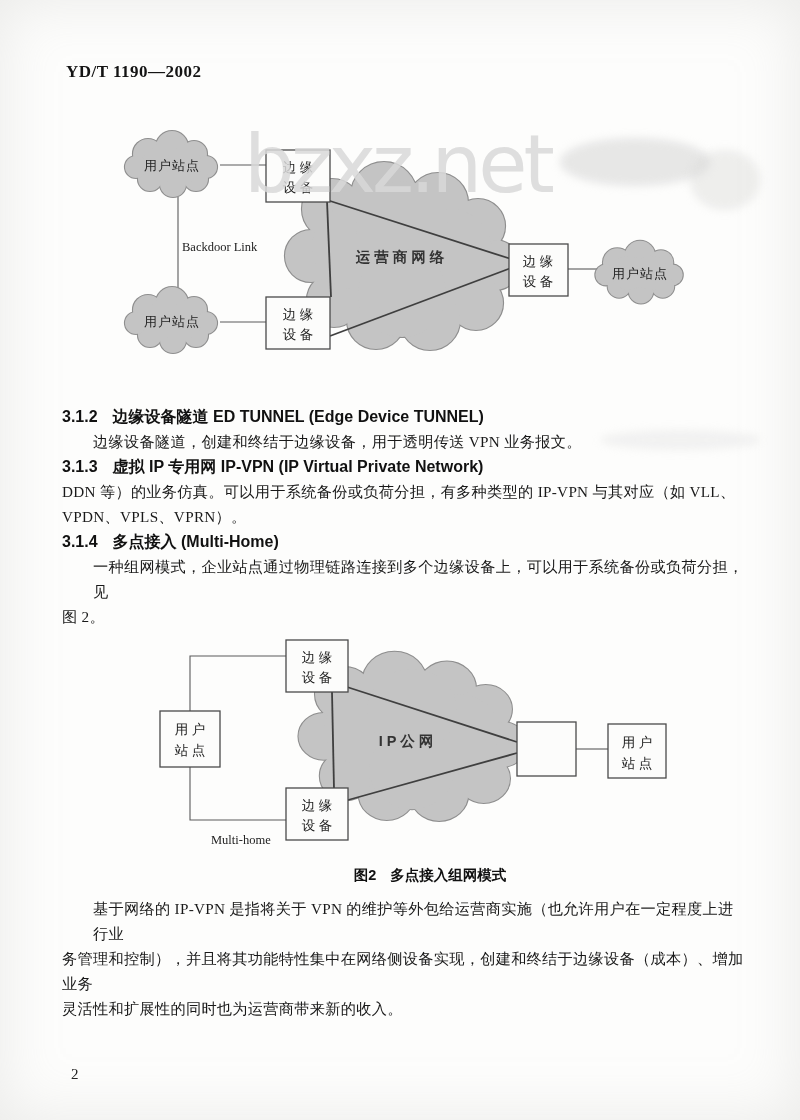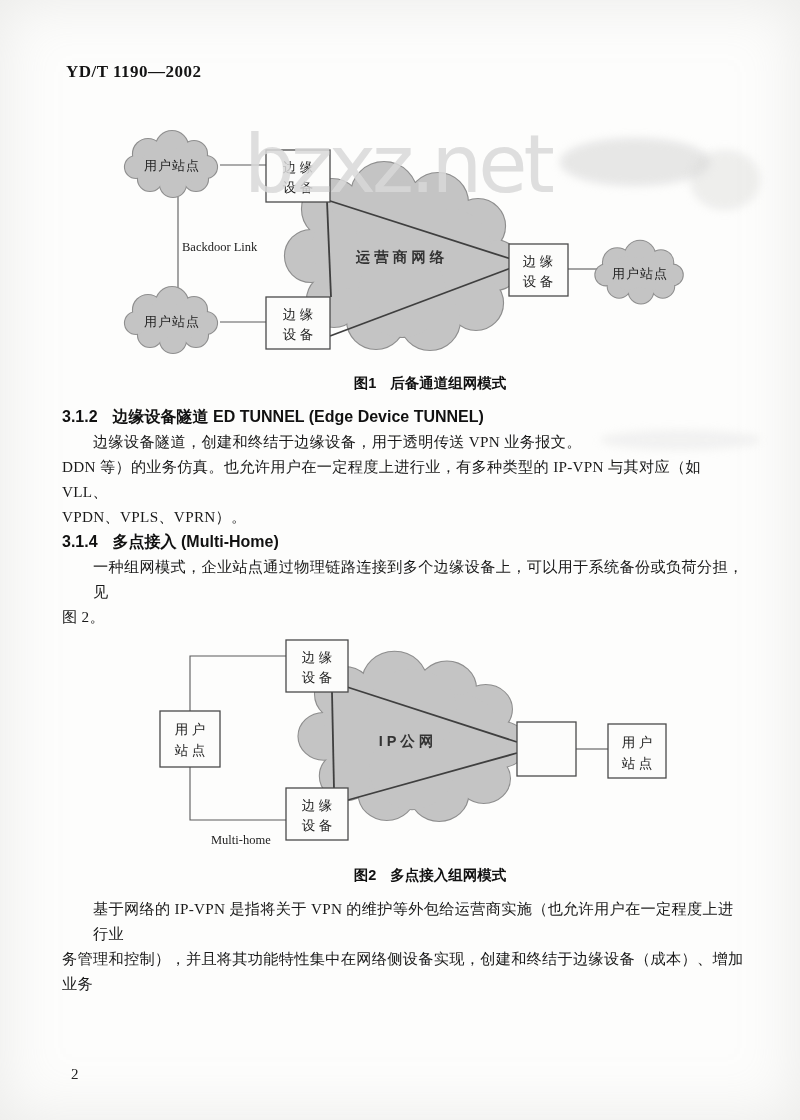--- a/index.html
+++ b/index.html
@@ -143,30 +143,30 @@
 
     <text class="ctxt" x="172" y="170">用户站点</text>
     <text class="ctxt" x="172" y="326">用户站点</text>
     <text class="ctxt" x="640" y="278">用户站点</text>
     <text class="biglbl" x="402" y="262">运营商网络</text>
     <text class="enlbl" x="182" y="251">Backdoor Link</text>
   </svg>
 
   <div class="watermark">bzxz.net</div>
 
-  <div class="fig-caption cap1">
-    <span class="cap-label">图1</span><span>后备通道组网模式</span>
-  </div>
 
   <div class="txtblock tb1">
     <div class="hline">
       <span class="sec-num">3.1.2</span><span>边缘设备隧道 ED TUNNEL (Edge Device TUNNEL)</span>
     </div>
     <div class="bline ind">边缘设备隧道，创建和终结于边缘设备，用于透明传送 VPN 业务报文。</div>
-    <div class="bline">DDN 等）的业务仿真。也允许用户在一定程度上进行业，有多种类型的 IP-VPN 与其对应（如 VLL、</div>
+    <div class="hline">
+      <span class="sec-num">3.1.3</span><span>虚拟 IP 专用网 IP-VPN (IP Virtual Private Network)</span>
+    </div>
+    <div class="bline">DDN 等）的业务仿真。可以用于系统备份或负荷分担，有多种类型的 IP-VPN 与其对应（如 VLL、</div>
     <div class="bline">VPDN、VPLS、VPRN）。</div>
     <div class="hline">
       <span class="sec-num">3.1.4</span><span>多点接入 (Multi-Home)</span>
     </div>
     <div class="bline ind">一种组网模式，企业站点通过物理链路连接到多个边缘设备上，可以用于系统备份或负荷分担，见</div>
     <div class="bline">图 2。</div>
   </div>
 
   <svg class="figsvg fig2" width="540" height="226" viewBox="140 628 540 226">
 
@@ -214,17 +214,18 @@
     <text class="enlbl" x="211" y="844">Multi-home</text>
   </svg>
 
   <div class="fig-caption cap2">
     <span class="cap-label">图2</span><span>多点接入组网模式</span>
   </div>
 
   <div class="txtblock tb2">
     <div class="bline ind">基于网络的 IP-VPN 是指将关于 VPN 的维护等外包给运营商实施（也允许用户在一定程度上进行业</div>
     <div class="bline">务管理和控制），并且将其功能特性集中在网络侧设备实现，创建和终结于边缘设备（成本）、增加业务</div>
+    <div class="bline">灵活性和扩展性的同时也为运营商带来新的收入。</div>
   </div>
 
   <div class="pagenum">2</div>
 
 </div>
 
 </body></html>

